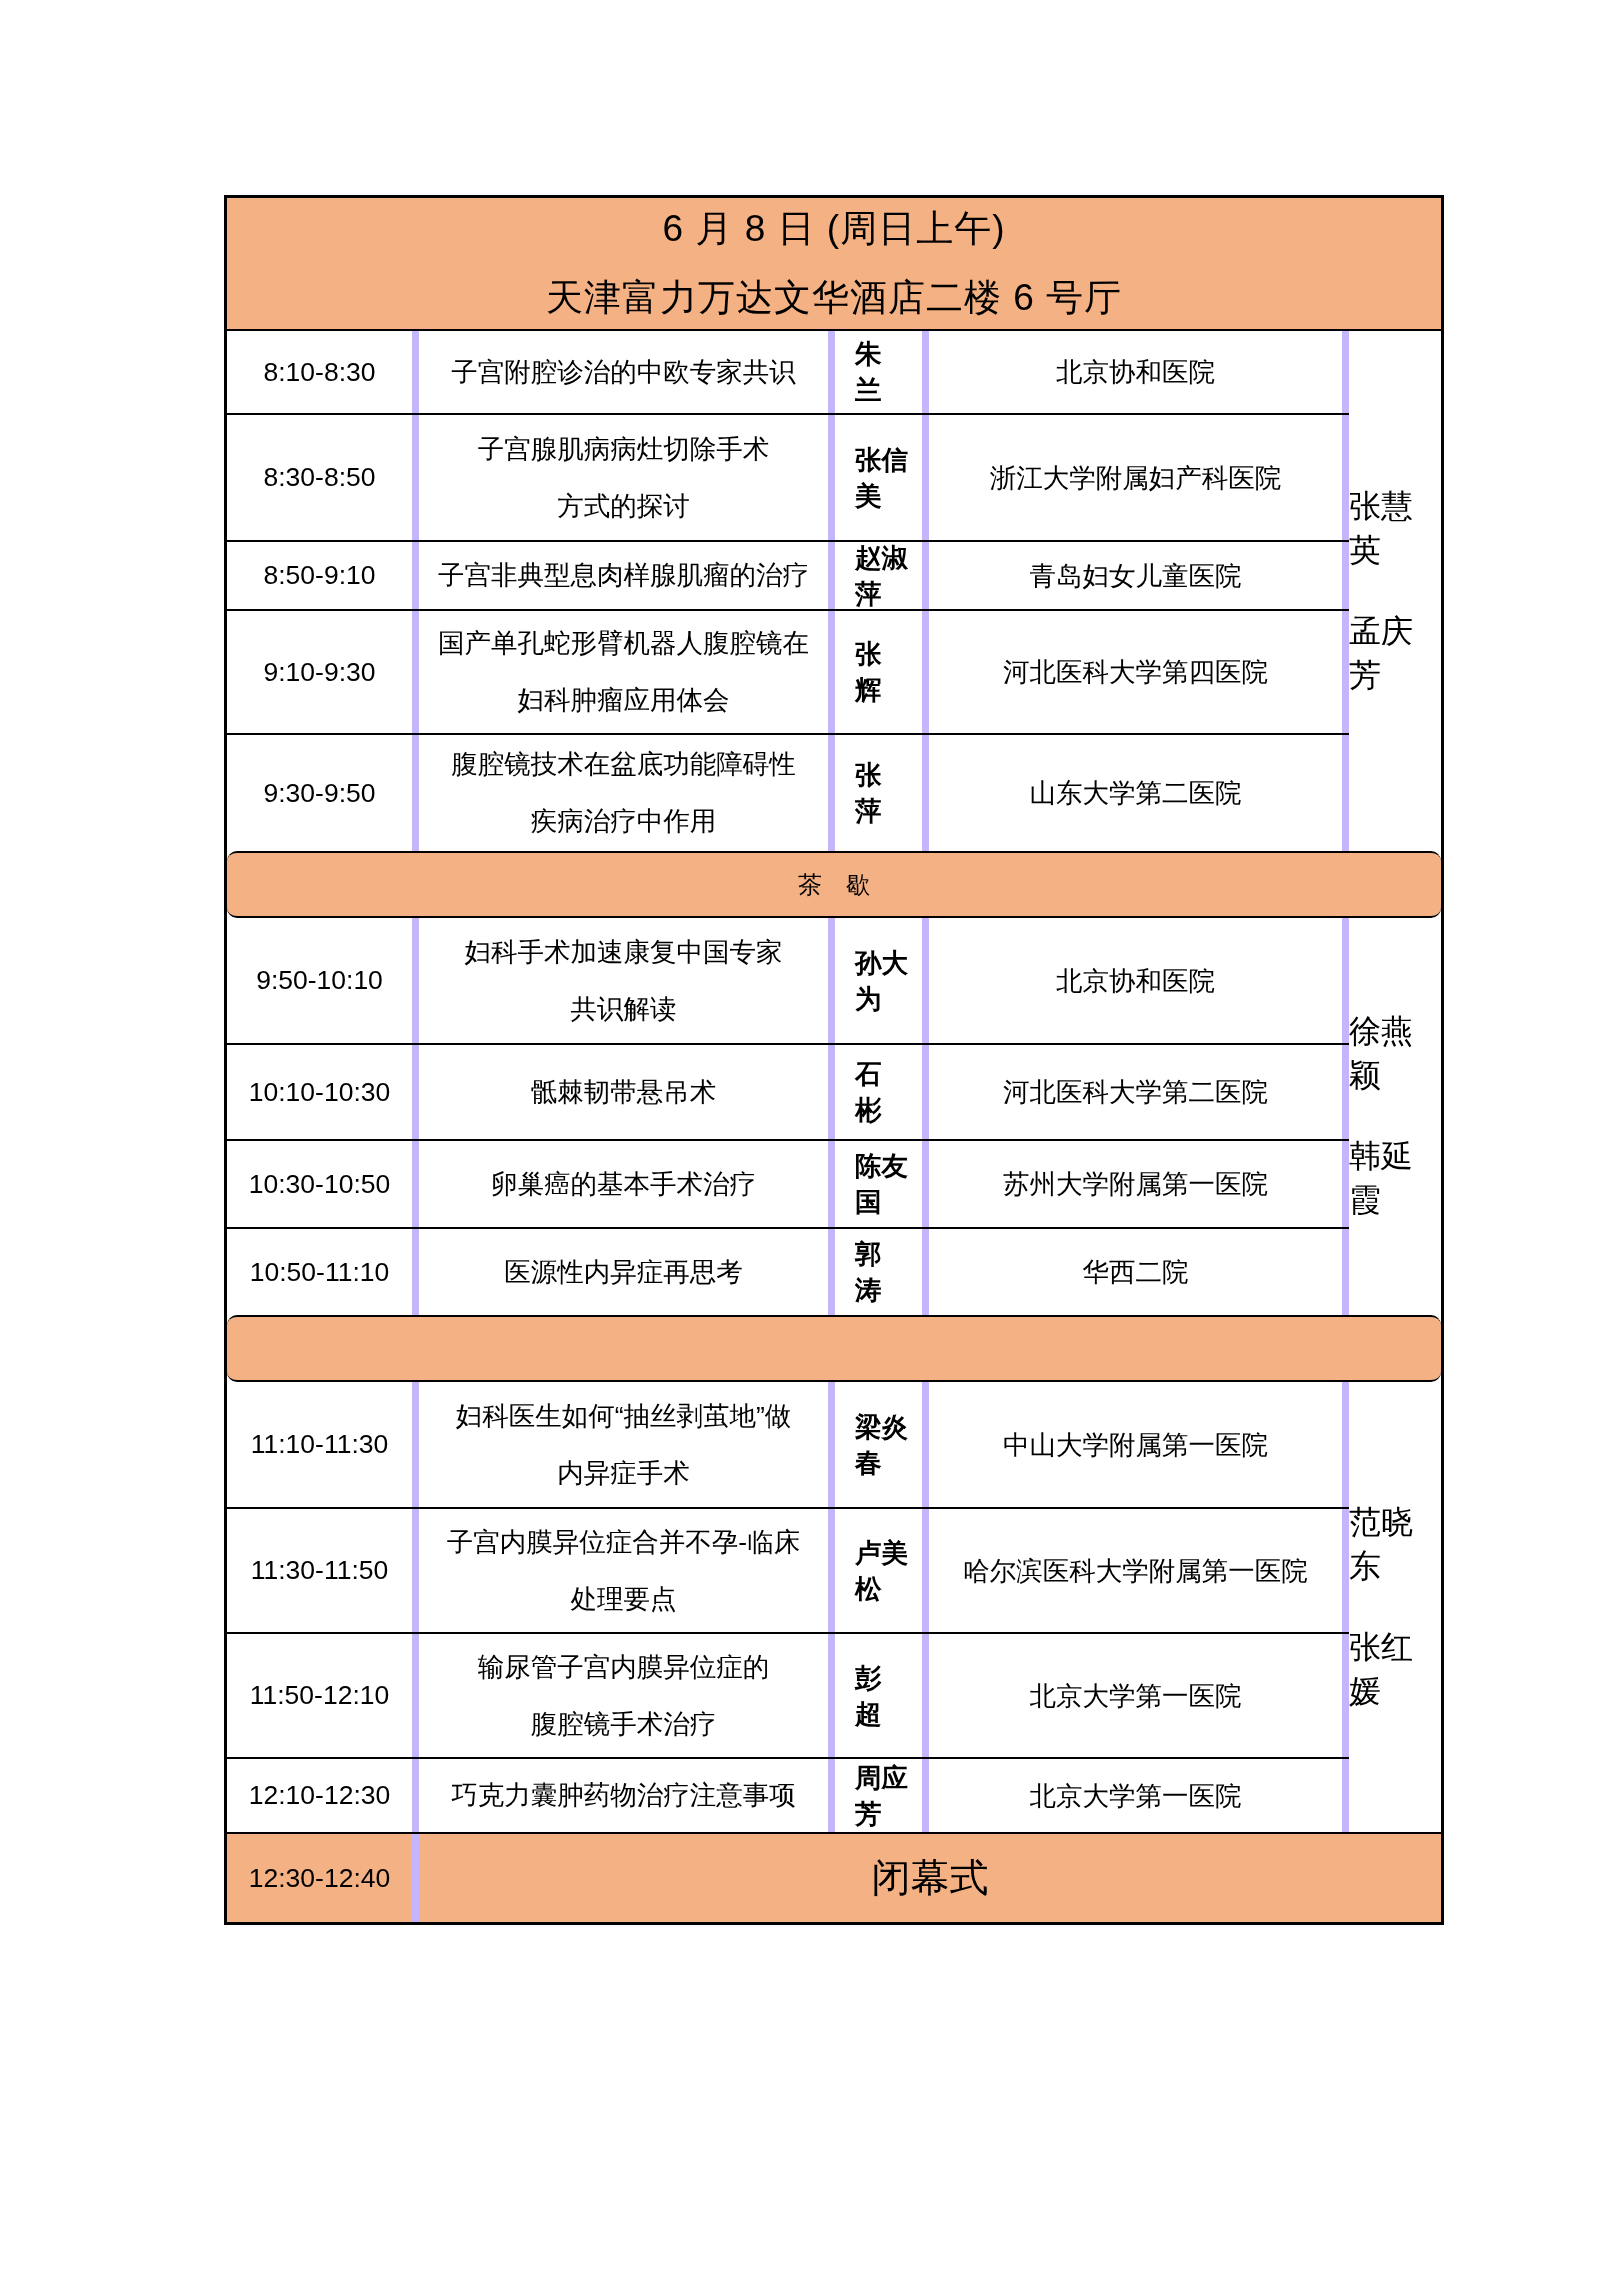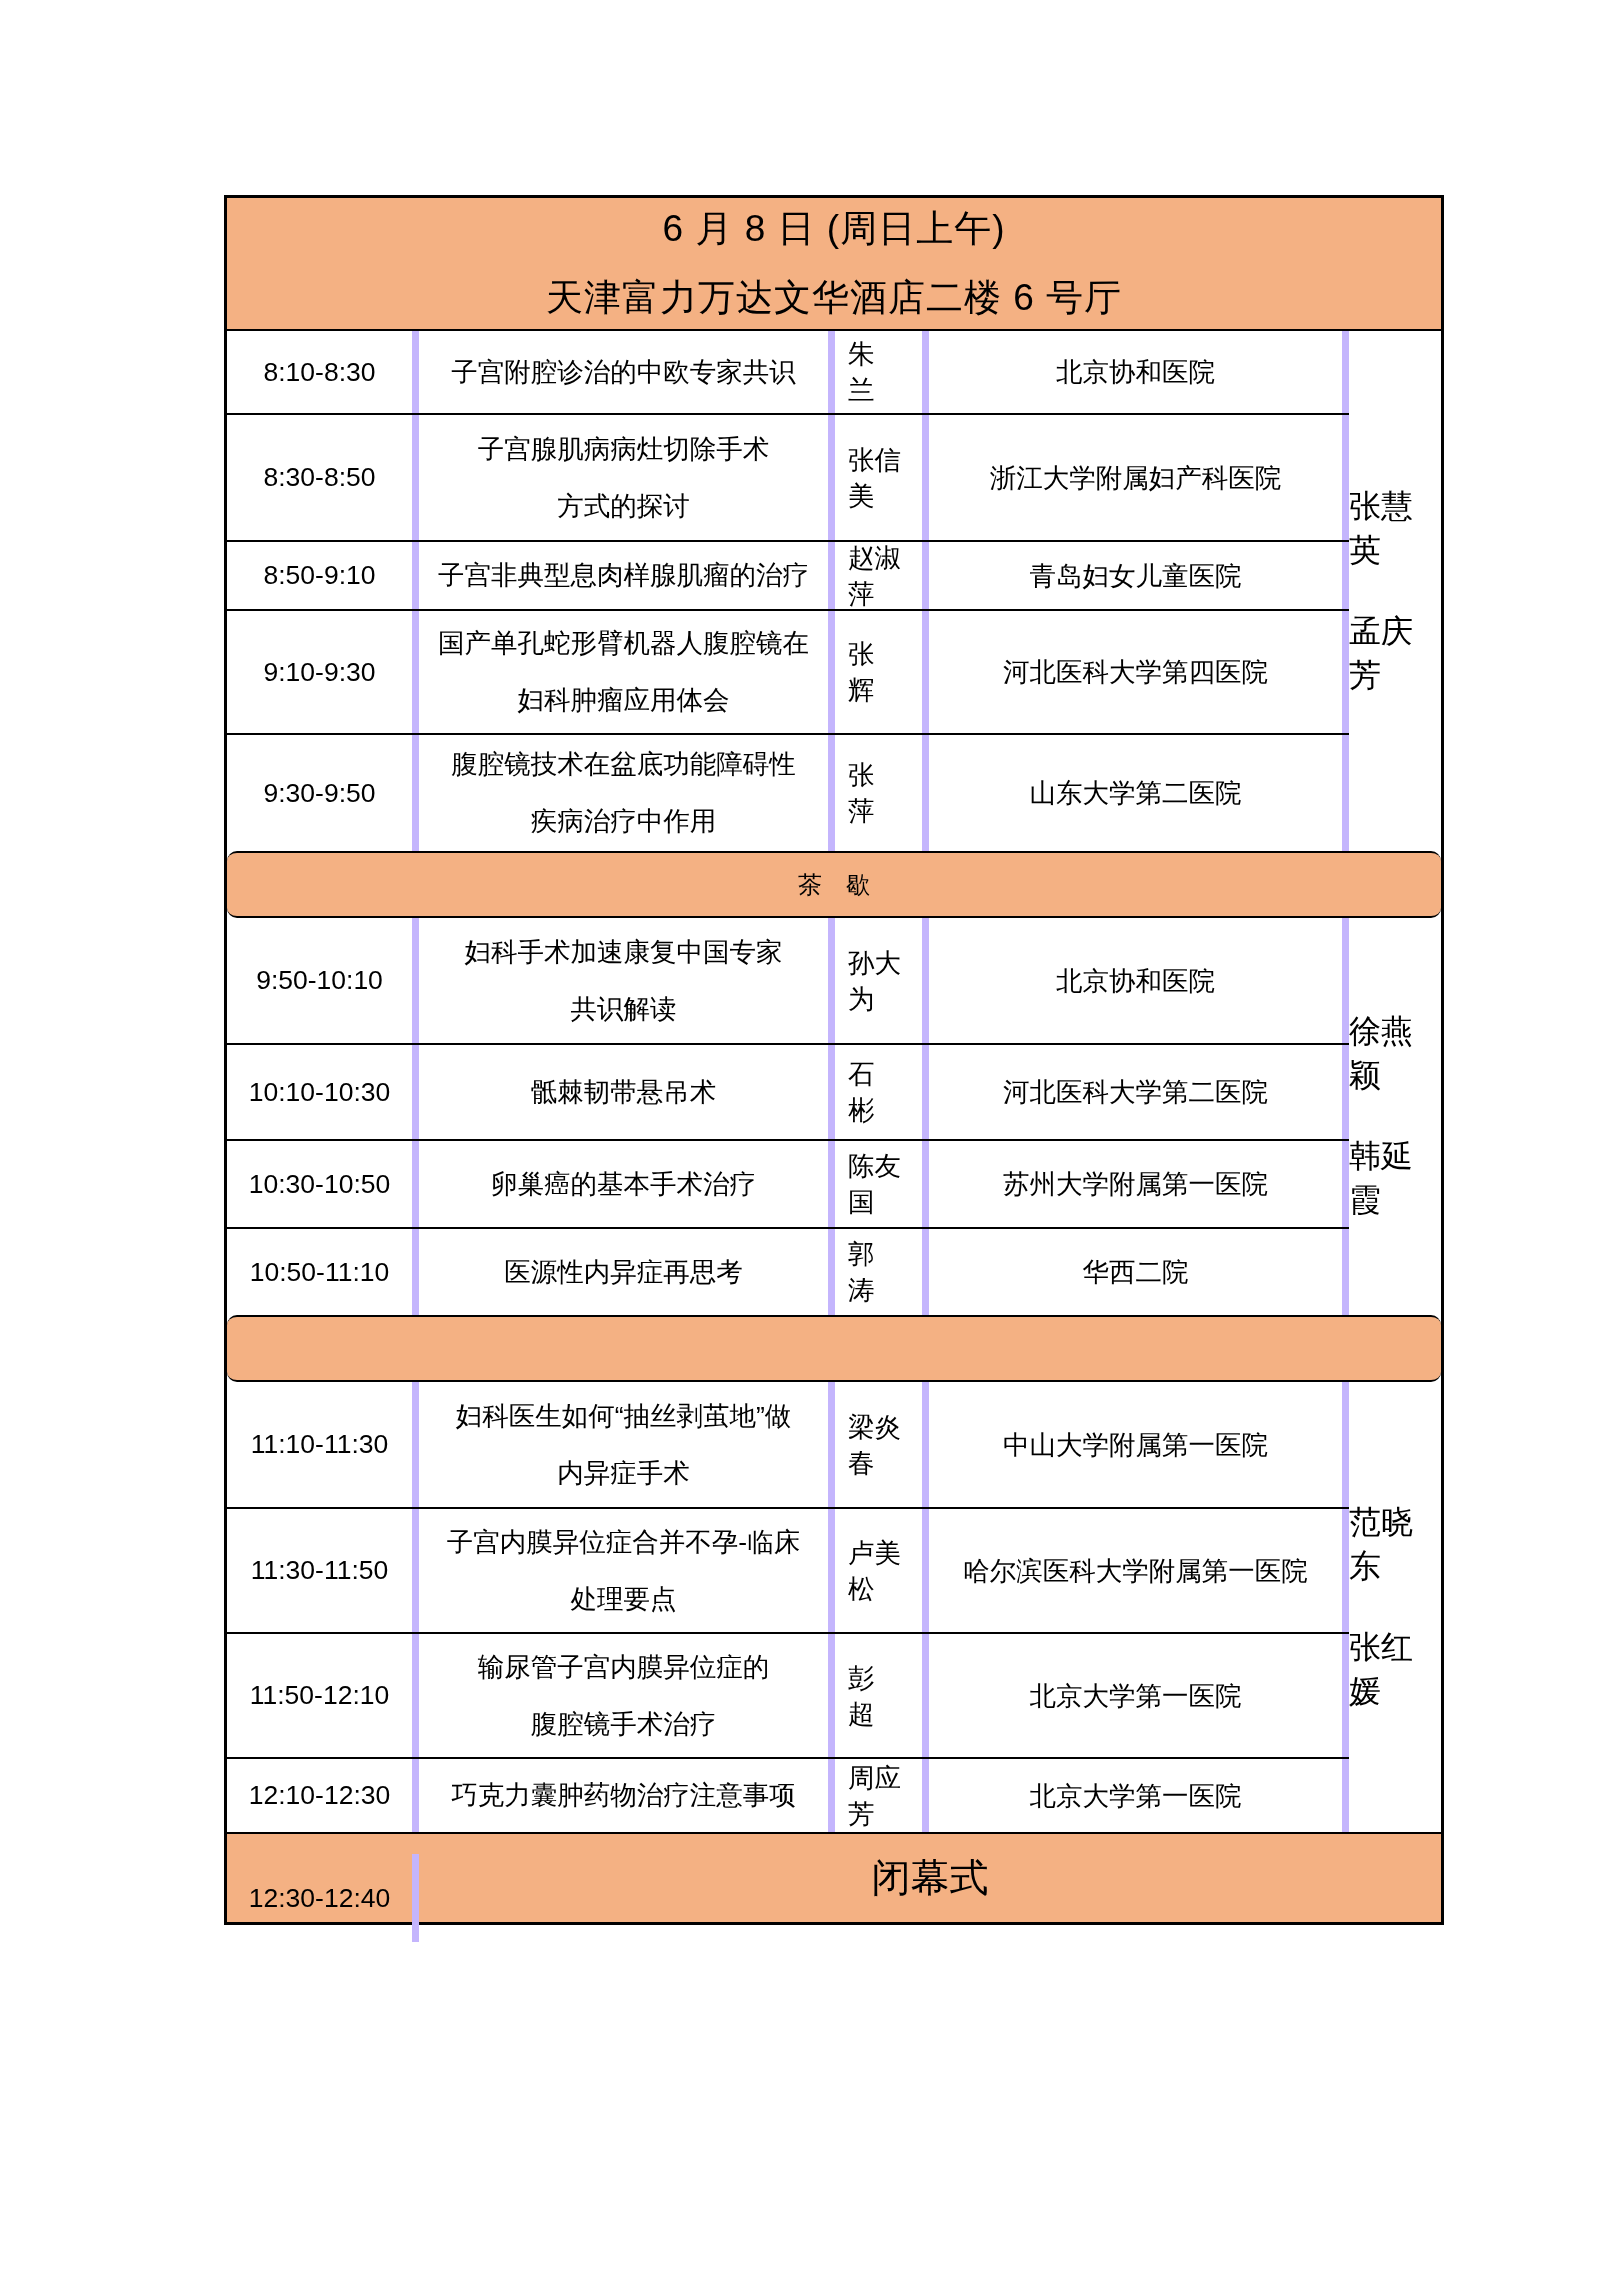--- a/index.html
+++ b/index.html
@@ -52,21 +52,22 @@
   .cell.time  { flex: 0 0 192px; width: 192px; }
   .cell.title {
     flex: 0 0 416px; width: 416px;
     text-align: center;
     white-space: pre-line;
     line-height: 2.15;
   }
   .cell.speaker {
     flex: 0 0 94px; width: 94px;
     justify-content: flex-start;
-    padding-left: 13px;
+    padding-left: 20px;
+    font-weight: bold;
   }
   .cell.hospital { flex: 1 1 auto; }
   .moderator {
     flex: 0 0 92px;
     display: flex;
     flex-direction: column;
     align-items: center;
     justify-content: center;
     gap: 37px;
     font-size: 32px;
@@ -82,21 +83,21 @@
     border-radius: 10px;
   }
   .band.tea   { height: 63px; }
   .band.plain { height: 63px; }
   .closing {
     display: flex;
     border-top: 2.9px solid #000;
     height: 88px;
     background: var(--accent, #F4B183);
   }
-  .closing .cell.time { height: 100%; margin-top: 20px; }
+  .closing .cell.time { height: 100%; }
   .closing-label {
     flex: 1 1 auto;
     display: flex;
     align-items: center;
     justify-content: center;
     font-size: 39px;
   }
   
   .h68  { height: 67px; }
   .h74  { height: 73px; }

